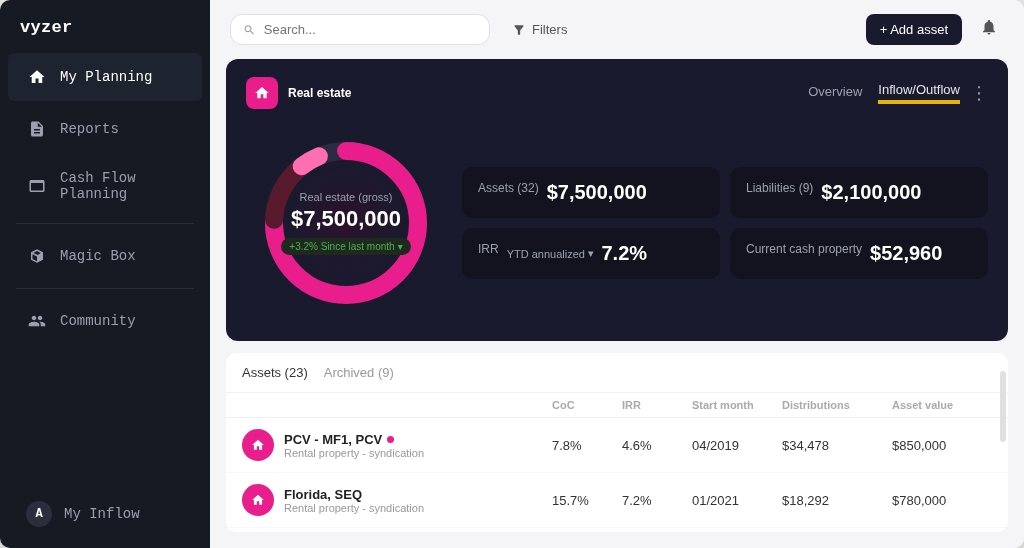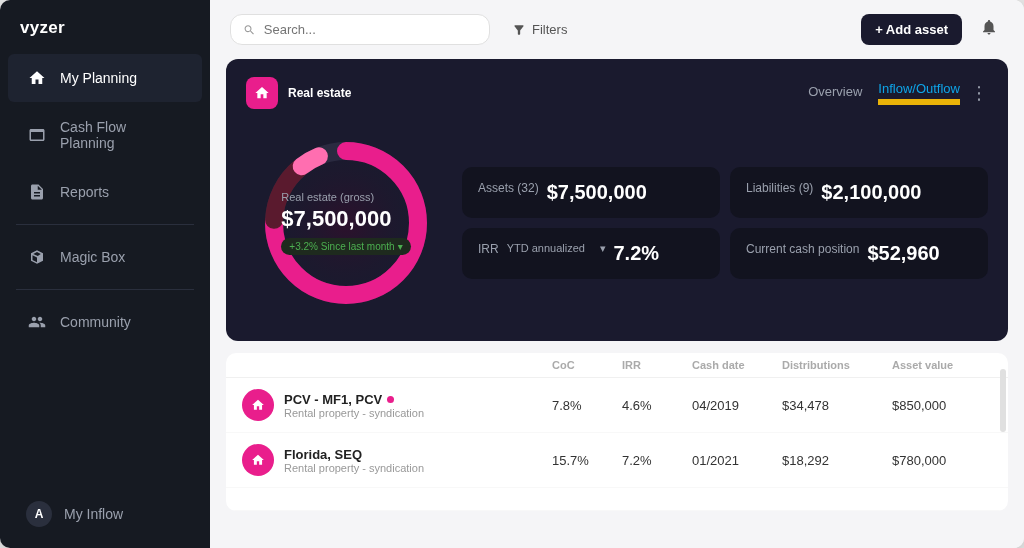--- a/index.html
+++ b/index.html
@@ -15,20 +15,21 @@
     }
 
     
     .sidebar {
       width: 210px;
       background: #161a22;
       display: flex;
       flex-direction: column;
       padding: 0;
       flex-shrink: 0;
+      font-family: Liberation Mono, monospace;
     }
 
     .sidebar-logo {
       padding: 18px 20px 14px;
       color: #fff;
       font-size: 17px;
       font-weight: 600;
       letter-spacing: 0.3px;
     }
 
@@ -154,21 +155,21 @@
     .add-asset-btn {
       display: flex;
       align-items: center;
       gap: 6px;
       background: #1a1a2e;
       color: #fff;
       border: none;
       border-radius: 8px;
       padding: 8px 14px;
       font-size: 13px;
-      font-weight: 700;
+      font-weight: 400;
       cursor: pointer;
       margin-left: 16px;
     }
 
     .notification-btn {
       background: transparent;
       border: none;
       cursor: pointer;
       color: #555;
       font-size: 18px;
@@ -225,22 +226,22 @@
     }
 
     .tab-item {
       color: #9aa0ad;
       font-size: 13px;
       cursor: pointer;
       padding-bottom: 3px;
     }
 
     .tab-item.active {
-      color: #0ea5e9;
-      border-bottom: 6px solid #eab308;
+      color: #e5e5e5;
+      border-bottom: 4px solid #eab308;
     }
 
     .card-more {
       color: #9aa0ad;
       font-size: 18px;
       cursor: pointer;
     }
 
     .card-body {
       display: flex;
@@ -258,21 +259,21 @@
       align-items: center;
       justify-content: center;
     }
 
     .donut-svg {
       position: absolute;
       top: 0; left: 0;
     }
 
     .donut-center {
-      text-align: left;
+      text-align: center;
       z-index: 1;
     }
 
     .donut-label {
       color: #9aa0ad;
       font-size: 11px;
       margin-bottom: 4px;
     }
 
     .donut-value {
@@ -321,22 +322,22 @@
     .metric-value {
       color: #fff;
       font-size: 20px;
       font-weight: 600;
     }
 
     .metric-sublabel {
       color: #9aa0ad;
       font-size: 11px;
       display: flex;
-      align-items: flex-start;
-      gap: 15px;
+      align-items: center;
+      gap: 3px;
     }
 
     
     .table-area {
       background: #fff;
       border-radius: 10px;
       overflow: hidden;
     }
 
     .table-header {
@@ -455,33 +456,33 @@
           <svg width="18" height="18" viewBox="0 0 24 24" fill="currentColor">
               <path d="M10 20v-6h4v6h5v-8h3L12 3 2 12h3v8z"></path>
             </svg>
         </span>
         <span>My Planning</span>
       </div>
 
       <div class="sidebar-item">
         <span class="icon">
           <svg width="18" height="18" viewBox="0 0 24 24" fill="currentColor">
+              <path d="M14 2H6c-1.1 0-2 .9-2 2v16c0 1.1.9 2 2 2h12c1.1 0 2-.9 2-2V8l-6-6zm2 16H8v-2h8v2zm0-4H8v-2h8v2zm-3-5V3.5L18.5 9H13z"></path>
+            </svg>
+        </span>
+        <span>Reports</span>
+      </div>
+
+      <div class="sidebar-item">
+        <span class="icon">
+          <svg width="18" height="18" viewBox="0 0 24 24" fill="currentColor">
               <path d="M20 4H4c-1.1 0-2 .9-2 2v12c0 1.1.9 2 2 2h16c1.1 0 2-.9 2-2V6c0-1.1-.9-2-2-2zm0 14H4V8h16v10z"></path>
             </svg>
         </span>
         <span>Cash Flow Planning</span>
-      </div>
-
-      <div class="sidebar-item">
-        <span class="icon">
-          <svg width="18" height="18" viewBox="0 0 24 24" fill="currentColor">
-              <path d="M14 2H6c-1.1 0-2 .9-2 2v16c0 1.1.9 2 2 2h12c1.1 0 2-.9 2-2V8l-6-6zm2 16H8v-2h8v2zm0-4H8v-2h8v2zm-3-5V3.5L18.5 9H13z"></path>
-            </svg>
-        </span>
-        <span>Reports</span>
       </div>
 
       <div class="sidebar-divider"></div>
 
       <div class="sidebar-item">
         <span class="icon">
           <svg width="18" height="18" viewBox="0 0 24 24" fill="currentColor">
               <path d="M20 7l-8-4-8 4v10l8 4 8-4V7zm-8 12.08L6 16.12V9.56l6 3v6.52zm1-8.38L7.04 8 12 5.46 16.96 8 13 10.7z"></path>
             </svg>
         </span>
@@ -597,33 +598,37 @@
             <div class="metric-card">
               <div class="metric-label">IRR</div>
               <div class="metric-sublabel">
                 <span>YTD annualized</span>
                 <span style="cursor:pointer">▾</span>
               </div>
               <div class="metric-value">7.2%</div>
             </div>
 
             <div class="metric-card">
-              <div class="metric-label">Current cash position</div>
+              <div class="metric-label">Current cash property</div>
               <div class="metric-value">$52,960</div>
             </div>
           </div>
         </div>
       </div>
 
       <div class="table-area table-wrapper">
+        <div class="table-header">
+          <span class="table-tab">Assets (23)</span>
+          <span class="table-tab secondary">Archived (9)</span>
+        </div>
         <div class="table-columns">
           <div class="col-header"></div>
           <div class="col-header">CoC</div>
           <div class="col-header">IRR</div>
-          <div class="col-header">Cash date</div>
+          <div class="col-header">Start month</div>
           <div class="col-header">Distributions</div>
           <div class="col-header">Asset value</div>
         </div>
         <div class="table-rows">
 
           <div class="table-row">
             <div class="row-asset-info">
               <div class="asset-icon">
                 <svg width="14" height="14" viewBox="0 0 24 24" fill="white">
                     <path d="M10 20v-6h4v6h5v-8h3L12 3 2 12h3v8z"></path>

